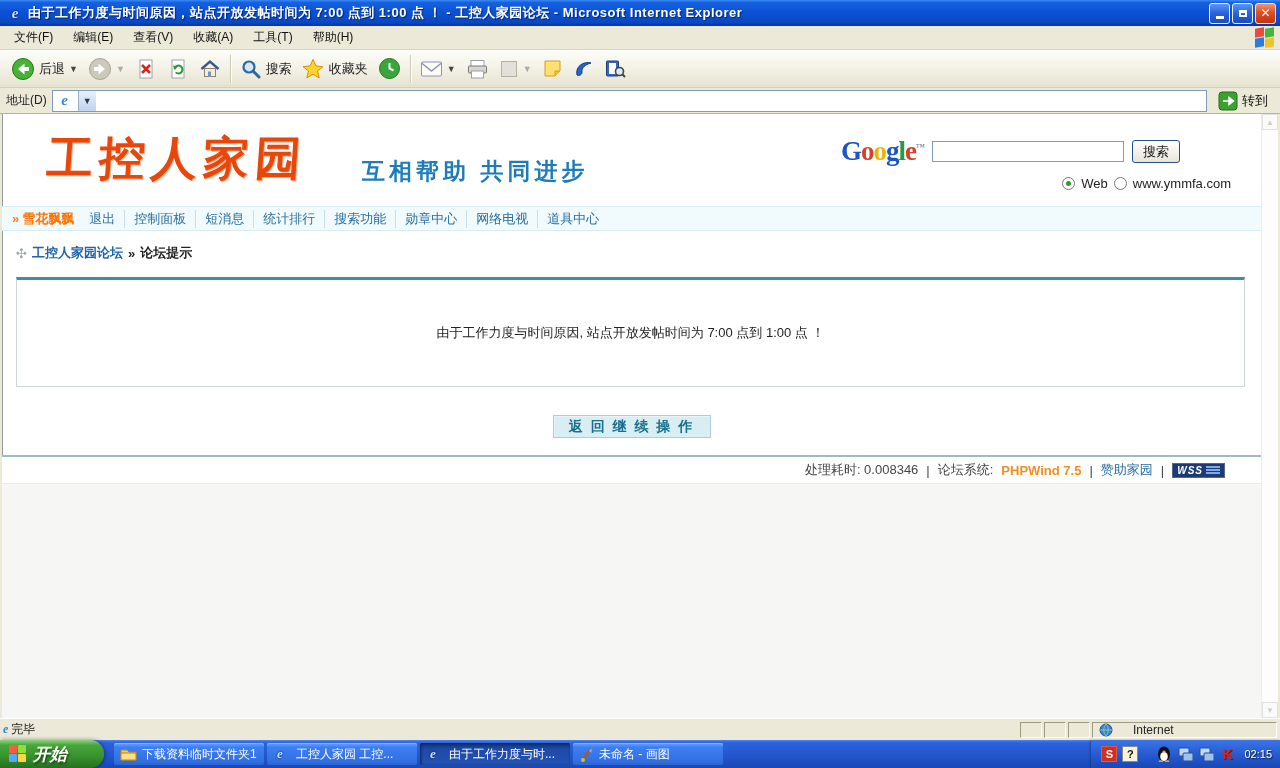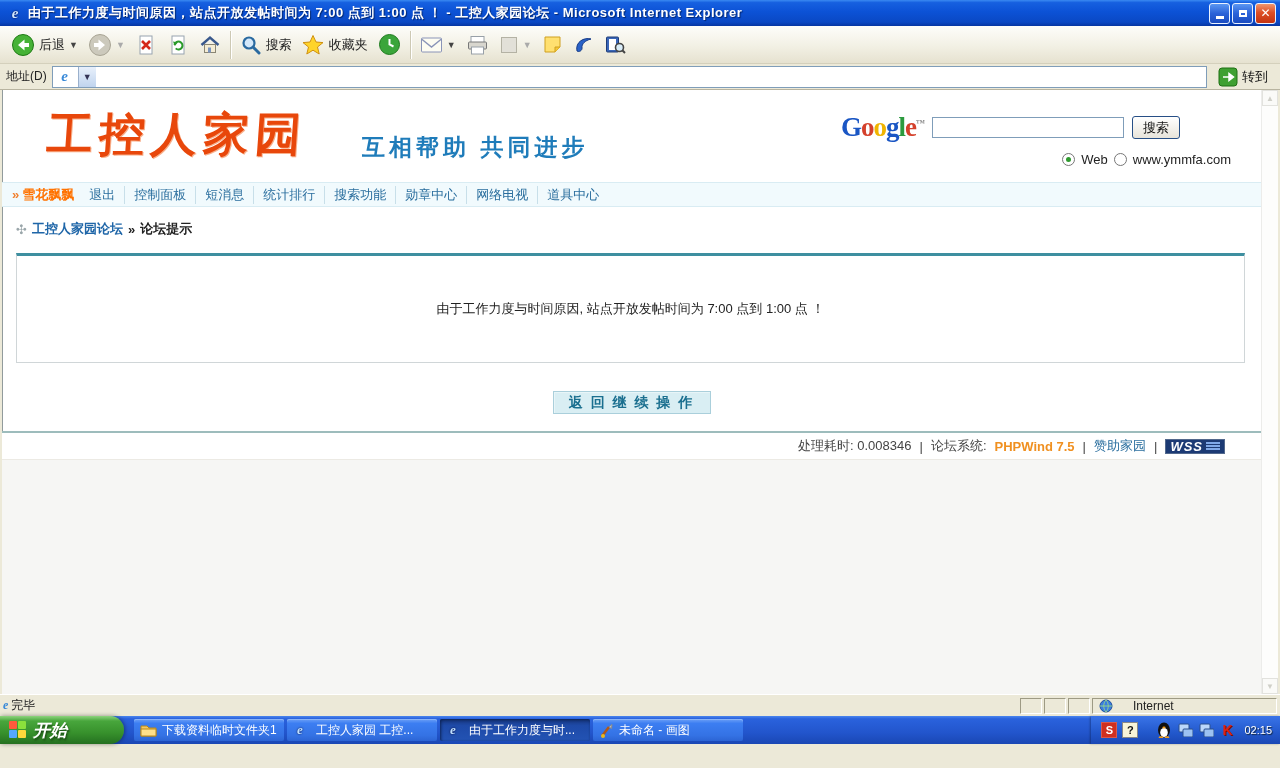--- a/index.html
+++ b/index.html
@@ -105,21 +105,21 @@
   .cr-sep { color:#99aabb; margin:0 5px; }
   .cr-icp { color:#2a6e9e; cursor:pointer; }
 
   .pfoot-line { margin-top:17px; border-top:2px solid #9dbcbc; }
   .pfoot { height:26px; display:flex; align-items:center; justify-content:flex-end; padding-right:36px; gap:8px;
     color:#444; font-size:13px; background:#fff; }
   .pf-sys { color:#f09020; font-weight:bold; }
   .pf-spon { color:#2a6e9e; cursor:pointer; }
   .wss-badge { display:inline-flex; align-items:center; gap:3px; background:#1c3a74; border:1px solid #52688c;
     padding:1px 4px; height:15px; cursor:pointer; }
-  .wss-badge b { color:#fff; font-size:13px; font-style:italic; letter-spacing:1px; }
+  .wss-badge b { color:#fff; font-size:10px; font-style:italic; letter-spacing:1px; }
   .wss-bars { display:inline-block; width:14px; }
   .wss-bars i { display:block; height:2px; background:#7fa8e8; margin:1px 0; }
   .pagefill { flex:1; background:#f6f6f4; border-top:1px solid #eceae4; }
 
   
   .pscroll { width:17px; background:#fdfdfc; border-left:1px solid #ececea; display:flex; flex-direction:column;
     justify-content:space-between; align-items:center; }
   .sarrow { width:16px; height:16px; border:1px solid #e2e2de; background:#fafaf8; display:flex; align-items:center;
     justify-content:center; color:#cfcfc8; font-size:8px; cursor:pointer; }
 
@@ -127,21 +127,21 @@
   .statusbar { height:22px; background:#ece9d8; border-top:1px solid #fff; display:flex; align-items:center; padding:0 3px; }
   .sb-text { margin-left:3px; color:#222; flex:1; }
   .sb-ico { font:italic bold 12px "Liberation Serif",serif; color:#3a8ad8; }
   .sb-pane { height:16px; border:1px solid; border-color:#9d9a84 #fff #fff #9d9a84; margin-left:2px; }
   .sb-pane.small { width:22px; }
   .sb-pane.zone { width:185px; display:flex; align-items:center; gap:20px; padding-left:6px; color:#222; }
 
   
   .taskbar { height:28px; display:flex; align-items:stretch;
     background:linear-gradient(180deg,#4a86ee 0%,#2a62dd 10%,#2255cc 60%,#1a47b4 100%); }
-  .startbtn { width:124px; display:flex; align-items:center; gap:5px; padding-left:8px; cursor:pointer;
+  .startbtn { width:104px; display:flex; align-items:center; gap:5px; padding-left:8px; cursor:pointer;
     background:linear-gradient(180deg,#8ed47e 0%,#48a63c 18%,#37912c 60%,#257020 100%);
     border-radius:0 14px 14px 0; box-shadow:1px 0 4px rgba(0,0,0,.4); }
   .startbtn .lbl { color:#fff; font:italic bold 17px "Liberation Sans",sans-serif; text-shadow:1px 2px 2px #1a4a14; }
   .startflag { width:20px; height:20px; position:relative; }
   .startflag i { position:absolute; width:8px; height:8px; border-radius:1px; }
   .startflag .p1{left:1px;top:1px;background:#ff5a3c;} .startflag .p2{left:10px;top:1px;background:#8ae03c;}
   .startflag .p3{left:1px;top:10px;background:#54a8ff;} .startflag .p4{left:10px;top:10px;background:#ffd83c;}
   .tasks { display:flex; align-items:center; gap:3px; padding-left:10px; flex:1; }
   .task { width:150px; height:22px; border-radius:2px; display:flex; align-items:center; gap:5px; padding:0 6px;
     color:#fff; font-size:12px; cursor:pointer; white-space:nowrap; overflow:hidden;
@@ -170,20 +170,35 @@
       <span class="wbtn">
           <i class="minbar"></i>
         </span>
       <span class="wbtn">
           <i class="resbox"></i>
         </span>
       <span class="wbtn close">✕</span>
     </span>
   </div>
 
+  <div class="menubar">
+    <span class="mi">文件(F)</span>
+    <span class="mi">编辑(E)</span>
+    <span class="mi">查看(V)</span>
+    <span class="mi">收藏(A)</span>
+    <span class="mi">工具(T)</span>
+    <span class="mi">帮助(H)</span>
+    <span class="menuspacer"></span>
+    <span class="winlogo">
+        <i class="p1"></i>
+        <i class="p2"></i>
+        <i class="p3"></i>
+        <i class="p4"></i>
+      </span>
+  </div>
 
   <div class="toolbar">
     <span class="tbtn">
       <svg width="24" height="24">
           <circle cx="12" cy="12" r="10.5" fill="#46b236" stroke="#1e7a14"></circle>
           <path d="M13.5 6.5 L7 12 L13.5 17.5 V14 H18 V10 H13.5 Z" fill="#fff"></path>
         </svg>
       <span>后退</span>
       <span class="caret">▼</span>
     </span>

